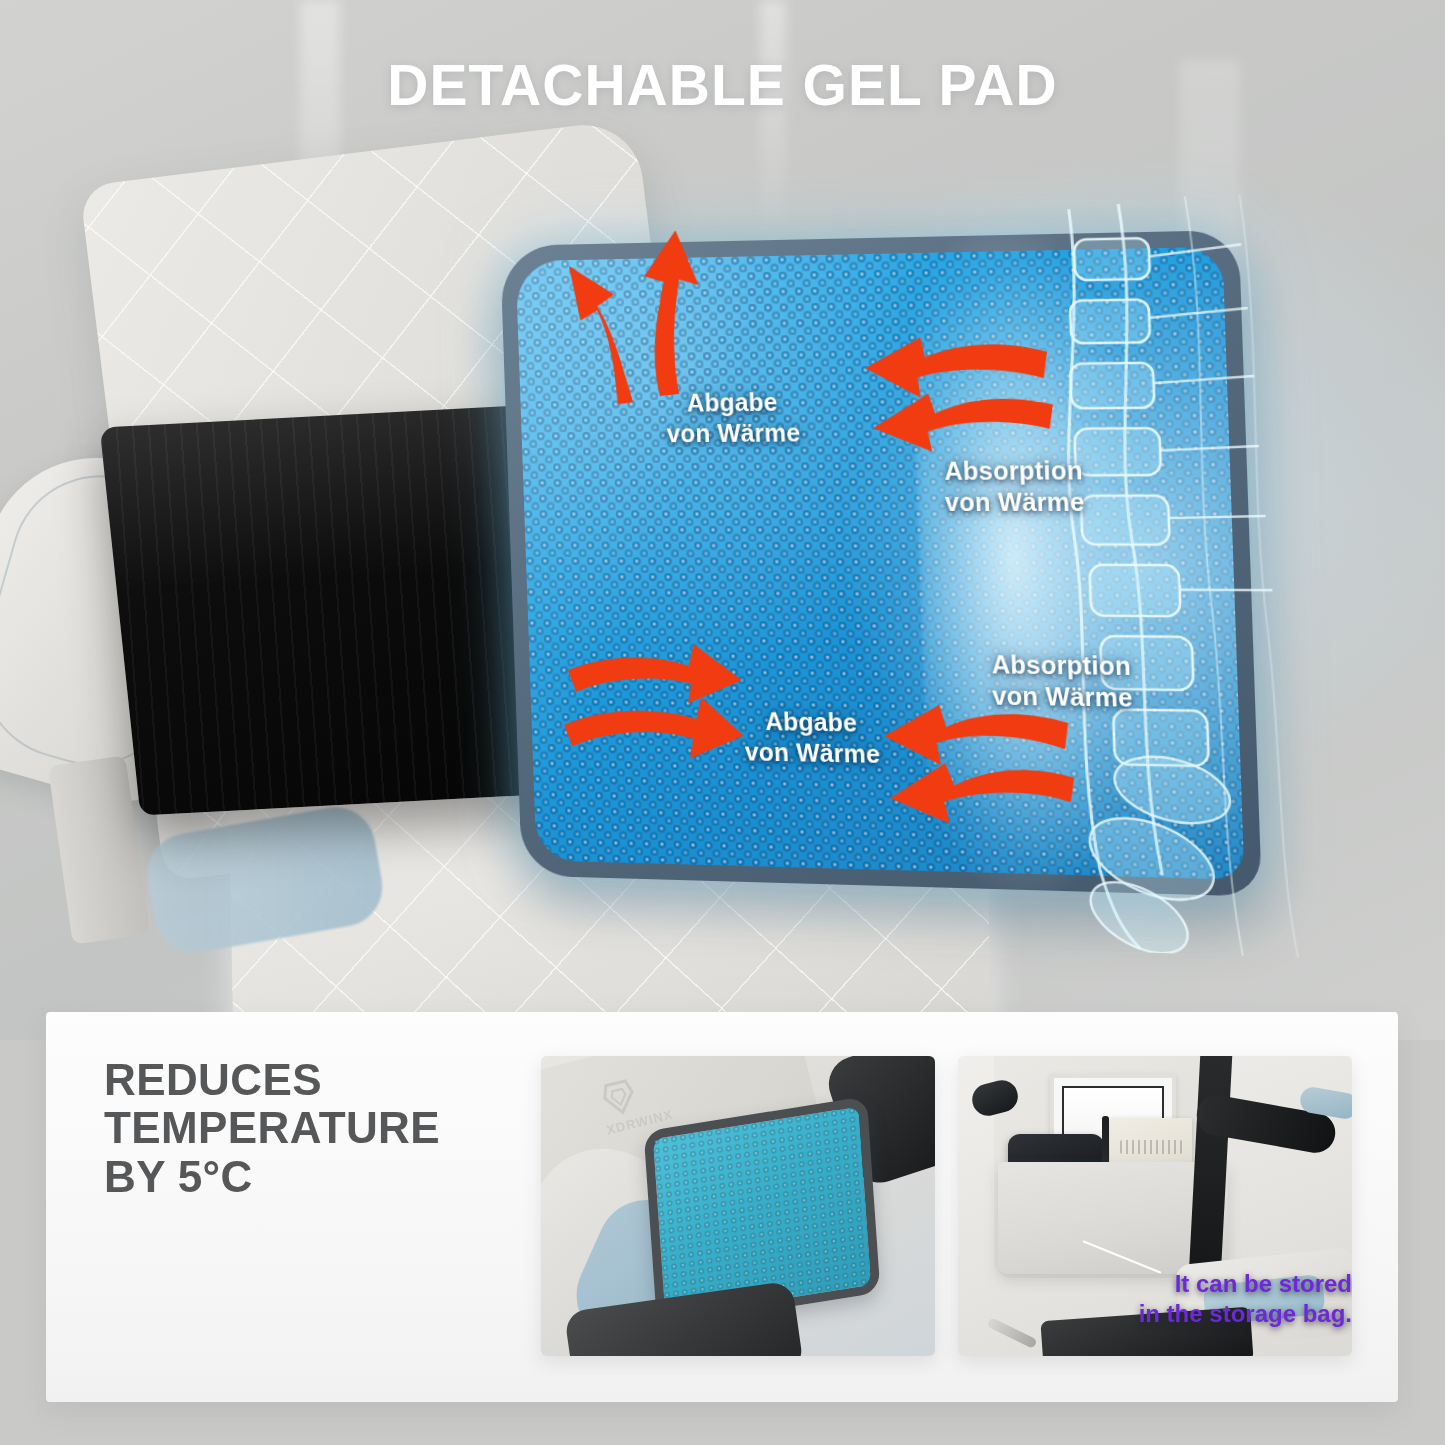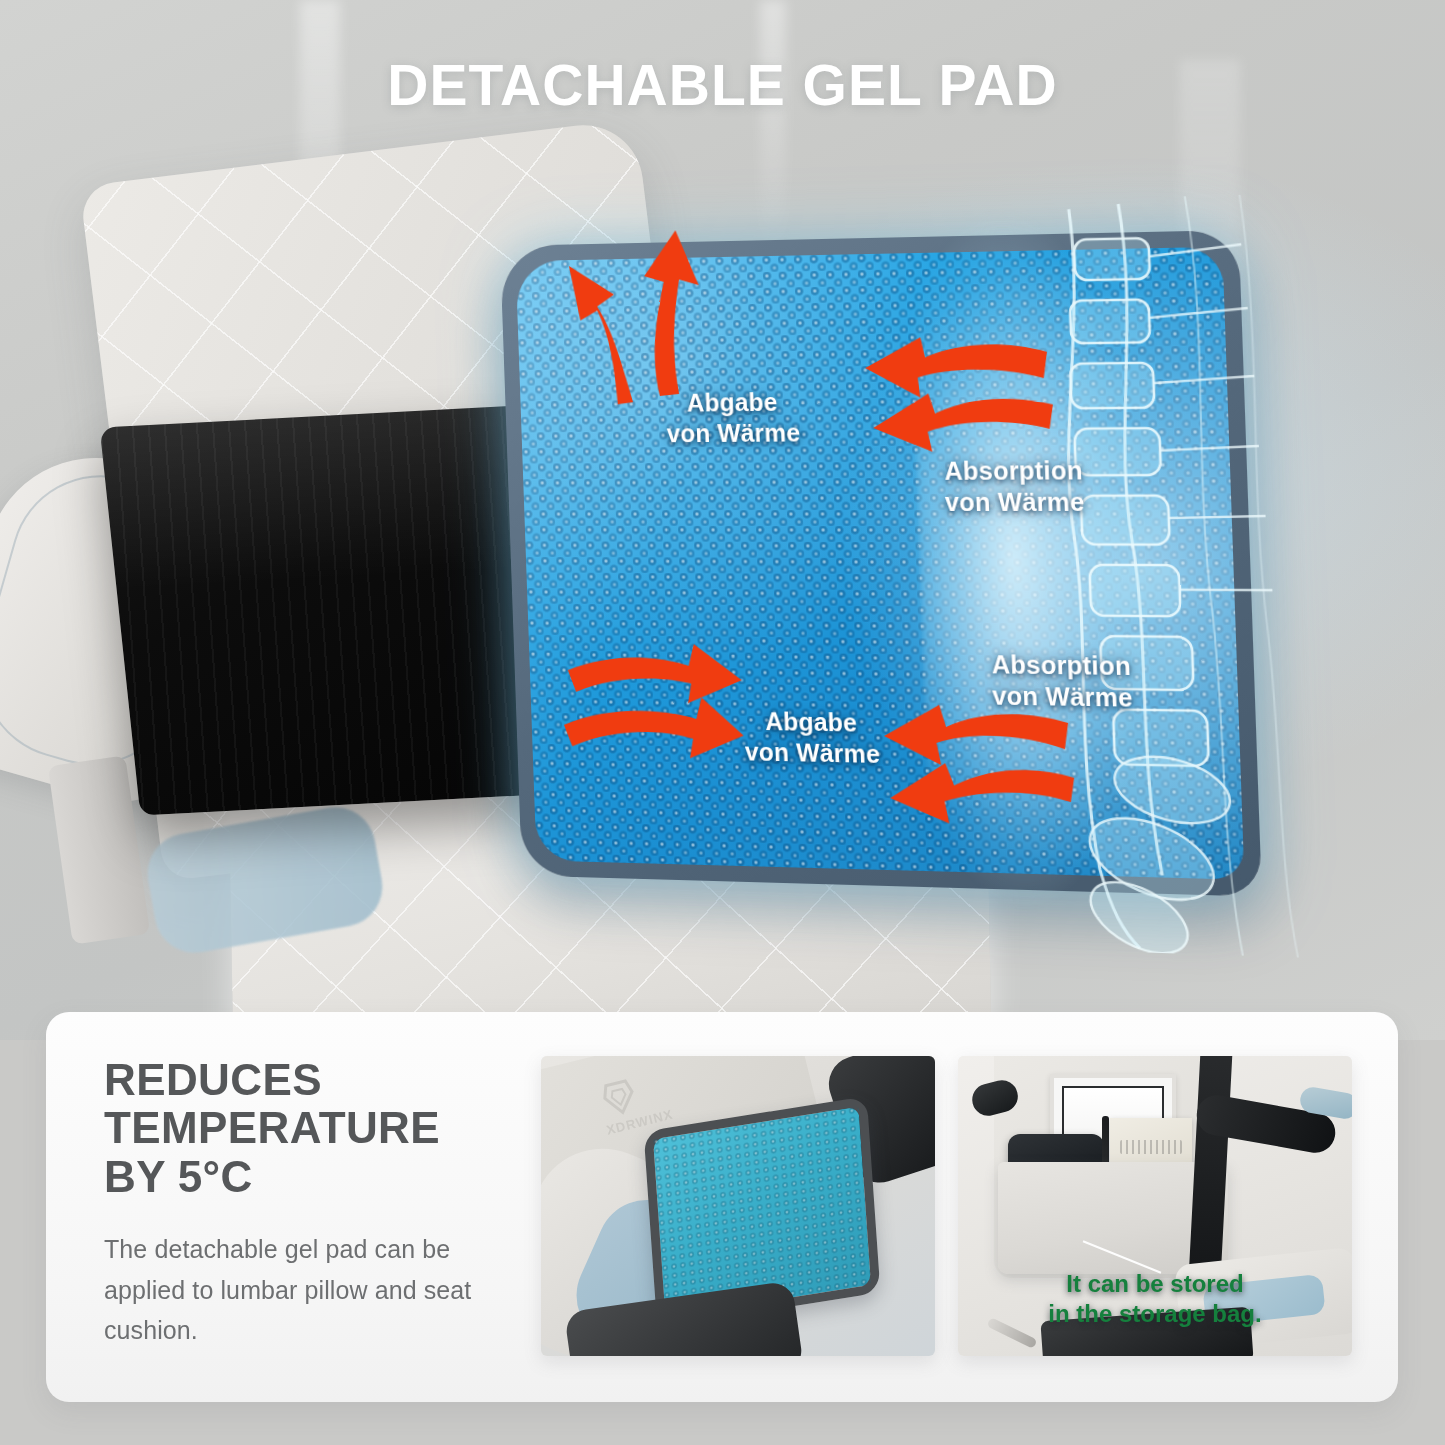--- a/index.html
+++ b/index.html
@@ -143,21 +143,21 @@
   #hero-title {
     position:absolute; left:0; top:52px; width:1445px; text-align:center;
     color:#fff; font-weight:bold; font-size:57px; letter-spacing:1px;
     text-shadow:0 2px 10px rgba(120,125,130,.28);
   }
 
   
   #bottom-card {
     position:absolute; left:46px; top:1012px; width:1352px; height:390px;
     background:linear-gradient(180deg,#fdfdfd 0%,#f6f6f6 70%,#f1f1f1 100%);
-    border-radius:23px;
+    border-radius:4px;
     box-shadow:0 10px 26px rgba(120,122,125,.14);
   }
   #copy-block { position:absolute; left:58px; top:44px; width:420px; }
   #headline {
     color:#555759; font-weight:bold; font-size:44px; line-height:1.10;
     letter-spacing:.4px; white-space:pre-line;
   }
   #body-copy {
     margin-top:28px; color:#6d6f71; font-size:25px; line-height:1.62;
     letter-spacing:.1px;
@@ -292,22 +292,22 @@
   }
   .bag-wheel {
     position:absolute; left:28px; bottom:18px; width:52px; height:10px;
     background:linear-gradient(90deg,#d9d7d3,#a9a7a3); border-radius:6px; transform:rotate(26deg);
   }
   .bag-pointer {
     position:absolute; left:122px; top:200px; width:84px; height:2px;
     background:#ffffff; transform:rotate(22deg); opacity:.95;
   }
   .bag-caption {
-    position:absolute; left:0; right:0; bottom:26px; text-align:center;
-    color:#15803d; font-weight:bold; font-size:24px; line-height:1.28;
+    position:absolute; left:0; right:0; bottom:26px; text-align:right;
+    color:#6d28d9; font-weight:bold; font-size:24px; line-height:1.28;
     text-shadow:0 2px 6px rgba(30,35,40,.75); white-space:pre-line;
   }
 </style>
 </head>
 <body>
 
 <div id="hero">
 
   <div class="streak" style="left:300px;top:0;width:40px;height:330px;"></div>
   <div class="streak" style="left:760px;top:0;width:26px;height:250px;"></div>
@@ -412,21 +412,20 @@
 
   <div id="hero-title">DETACHABLE GEL PAD</div>
 </div>
 
 <div id="bottom-card">
 
   <div id="copy-block">
     <div id="headline">REDUCES
 TEMPERATURE
 BY 5°C</div>
-    <div id="body-copy">The detachable gel pad can be applied to lumbar pillow and seat cushion.</div>
   </div>
 
   <div class="photo" id="photo-seat">
     <div class="seat-bg"></div>
     <div class="seat-back"></div>
     <svg class="seat-logo" viewBox="0 0 110 58">
       <path d="M26 4 L46 4 L50 16 L36 34 L22 16 Z" fill="none" stroke="#b9b7b2" stroke-width="3"></path>
       <path d="M31 11 L41 11 L43 17 L36 26 L29 17 Z" fill="none" stroke="#b9b7b2" stroke-width="2"></path>
       <text x="16" y="52" fill="#bcbab5" font-size="13" font-family="Liberation Sans, sans-serif" font-weight="bold" letter-spacing="1">XDRWINX</text>
     </svg>

